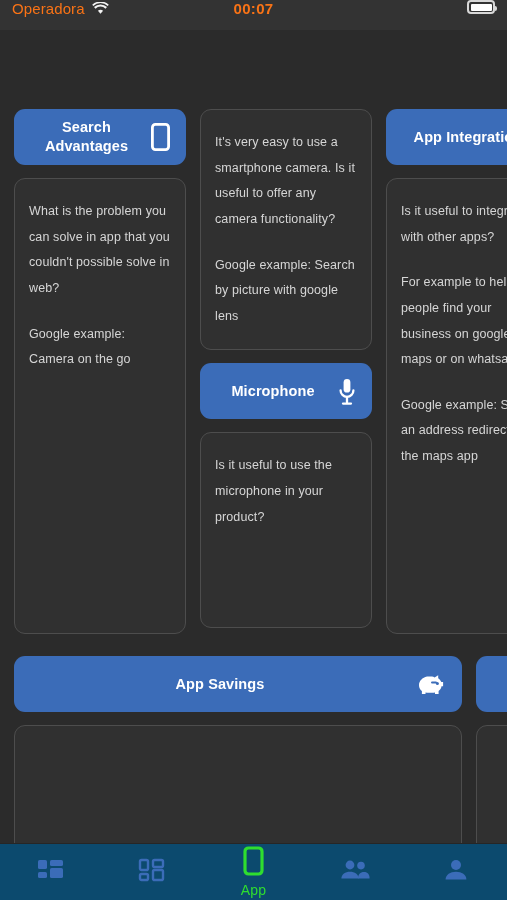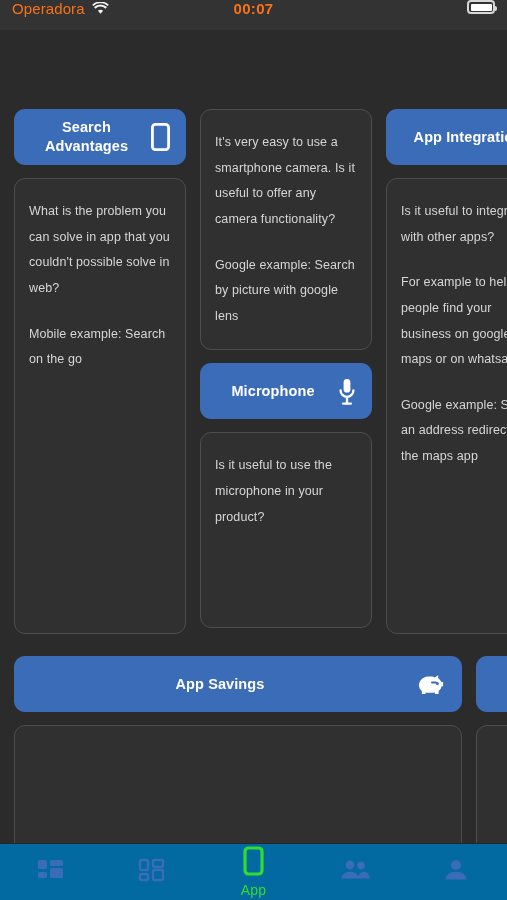--- a/index.html
+++ b/index.html
@@ -158,21 +158,21 @@
     line-height: 2.1;
     min-height: 200px;
     padding: 18px 16px;
   }
 
   
   .tabbar {
     position: absolute;
     left: 0; right: 0; bottom: 0;
     height: 57px;
-    background: #0369a1;
+    background: #0c4a6e;
     display: flex;
     align-items: center;
     border-top: 1px solid #262626;
   }
   .tab {
     flex: 1;
     display: flex;
     flex-direction: column;
     align-items: center;
     justify-content: center;
@@ -215,21 +215,21 @@
         <div class="chip">
           <span class="chip-label">Search Advantages</span>
           <span class="chip-icon">
             <svg width="19" height="28" viewBox="0 0 19 28">
               <rect x="1.4" y="1.4" width="16.2" height="25.2" rx="3" fill="none" stroke="#ffffff" stroke-width="2.8"></rect>
             </svg>
           </span>
         </div>
         <div class="note note-tall-1">
           <p>What is the problem you can solve in app that you couldn't possible solve in web?</p>
-          <p>Mobile example: Search on the go</p>
+          <p>Google example: Camera on the go</p>
         </div>
       </div>
 
       <div class="col col-2">
         <div class="note note-cam">
           <p>It's very easy to use a smartphone camera. Is it useful to offer any camera functionality?</p>
           <p>Google example: Search by picture with google lens</p>
         </div>
 
         <div class="chip">

